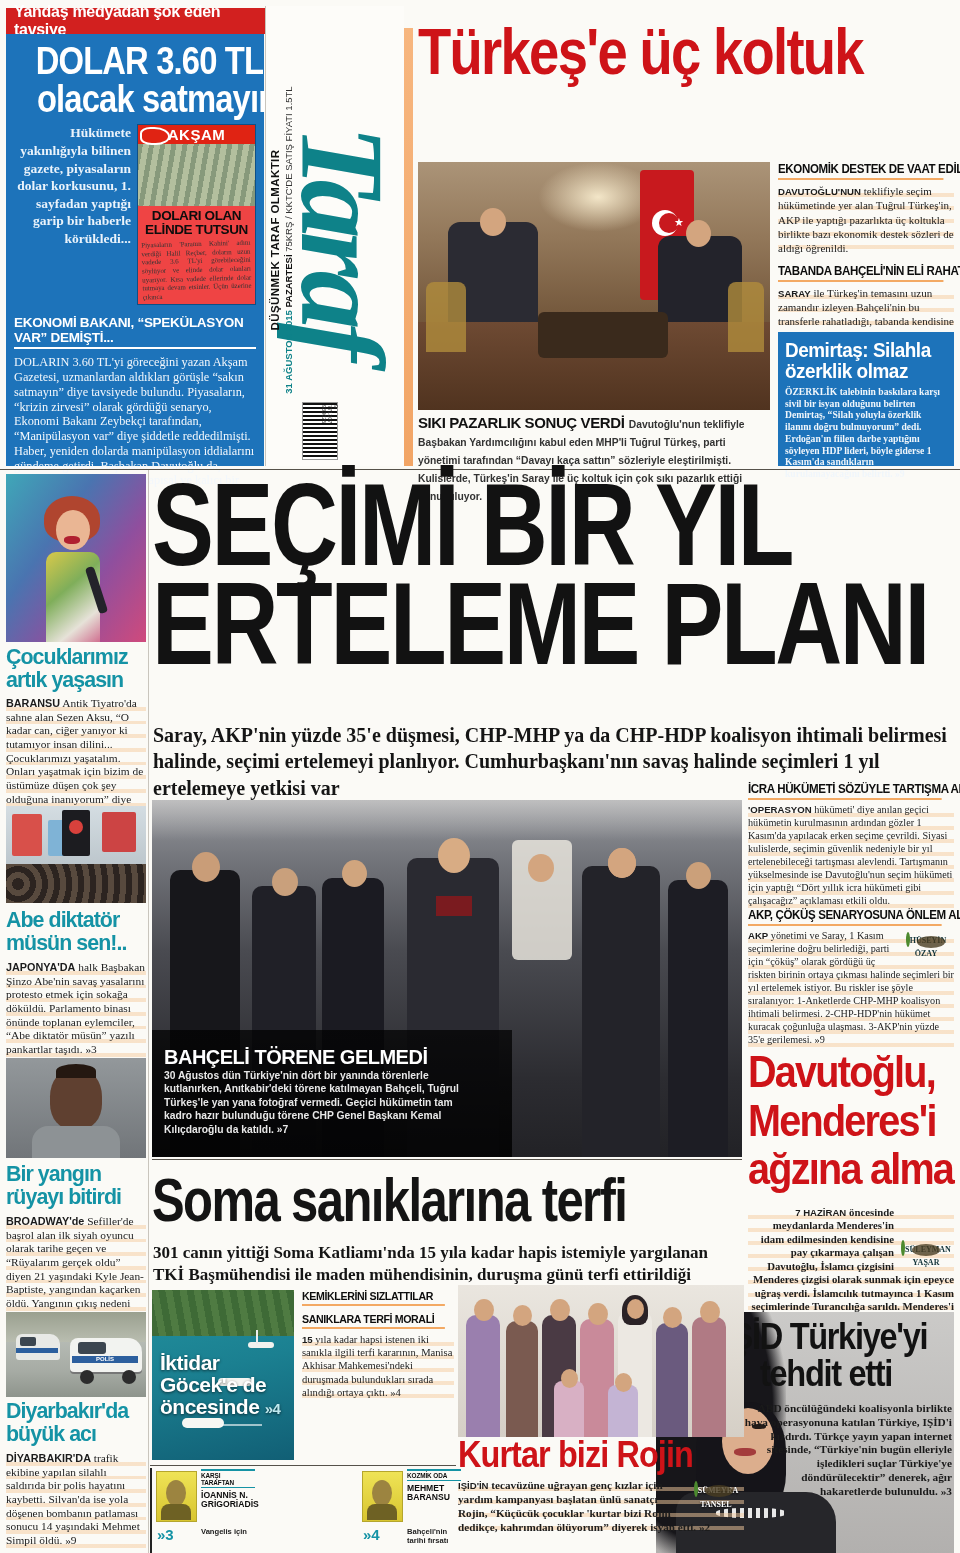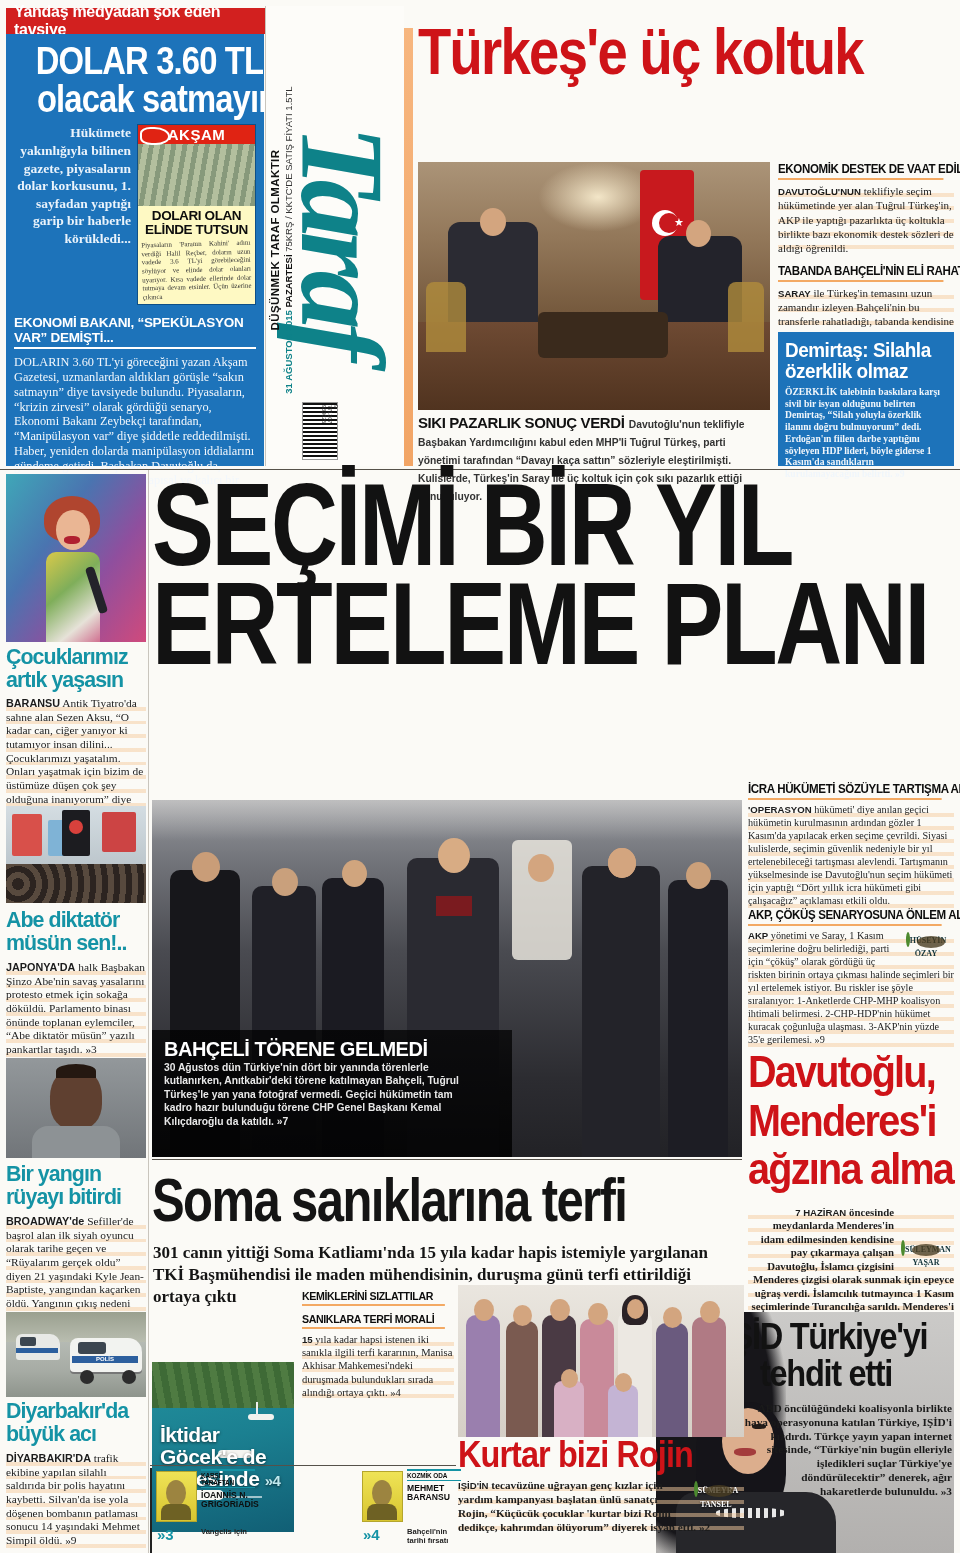--- a/index.html
+++ b/index.html
@@ -14,21 +14,21 @@
   .hline{position:absolute;height:1px;background:#9a958c;}
 
   
   .kicker{background:#d2201f;color:#fff;font-weight:bold;font-size:16px;
           display:flex;align-items:center;padding-left:8px;letter-spacing:-0.3px;}
   .bluebox{background:#1d73ba;color:#fff;padding:8px 8px 6px 8px;box-sizing:border-box;}
   .dolar-h{font-weight:bold;text-align:center;line-height:0.98;letter-spacing:-1px;}
   .dolar-h .l{font-size:39px;display:inline-block;transform:scaleX(.84);transform-origin:center;white-space:nowrap;}
   .dolar-lead{font-family:"Liberation Serif",serif;font-weight:bold;font-size:13.5px;line-height:1.3;
               text-align:right;color:#eaf3fb;}
-  .clip{background:#fef9c3;border:1px solid #0e4f86;color:#111;}
+  .clip{background:#ef4444;border:1px solid #0e4f86;color:#111;}
   .clip-brand{background:#e02313;color:#fff;font-weight:bold;font-size:15px;text-align:center;
               letter-spacing:.5px;padding:1px 0;}
   .tr-map{position:absolute;left:2px;top:2px;width:26px;height:14px;background:#e02313;
           border-radius:40% 60% 55% 45%;border:2px solid #fff;}
   .money{height:62px;background:repeating-linear-gradient(100deg,#87997b 0 5px,#b3bf9e 5px 11px),
          linear-gradient(#9fae8c,#8d9d7b);}
   .clip-head{font-weight:bold;font-size:13.5px;line-height:1.02;text-align:center;color:#0d0d0d;
              letter-spacing:-0.4px;padding:3px 0 1px 0;}
   .clip-text{font-family:"Liberation Serif",serif;font-size:6.9px;line-height:1.25;color:#333;
              padding:2px 4px 4px 4px;text-align:justify;transform:rotate(-1.5deg);}
@@ -293,41 +293,42 @@
     <div class="side-h">büyük acı</div>
   </div>
   <div class="abs side-p" style="left:6px;top:1452px;width:140px;">
     <b>DİYARBAKIR'DA</b><span> trafik ekibine yapılan silahlı saldırıda bir polis hayatını kaybetti. Silvan'da ise yola döşenen bombanın patlaması sonucu 14 yaşındaki Mehmet Simpil öldü. »9</span>
   </div>
 
   <div class="abs" style="left:152px;top:472px;">
     <div><span class="nowrap scaleL black-head" style="font-size:116px;transform:scaleX(.8);">SEÇİMİ BİR YIL</span></div>
     <div style="margin-top:-8px;"><span class="nowrap scaleL black-head" style="font-size:116px;transform:scaleX(.8);">ERTELEME PLANI</span></div>
   </div>
+  <div class="abs deck" style="left:153px;top:722px;width:800px;font-size:20px;line-height:1.32;">Saray, AKP'nin yüzde 35'e düşmesi, CHP-MHP ya da CHP-HDP koalisyon ihtimali belirmesi halinde, seçimi ertelemeyi planlıyor. Cumhurbaşkanı'nın savaş halinde seçimleri 1 yıl ertelemeye yetkisi var</div>
 
   <div class="photo" id="ph-ceremony" style="left:152px;top:800px;width:590px;height:357px;">
     <div class="el sil" style="left:18px;top:70px;width:70px;height:290px;"></div>
     <div class="el face" style="left:40px;top:52px;width:28px;height:30px;background:#c99d78;"></div>
     <div class="el sil" style="left:100px;top:86px;width:64px;height:275px;background:#202027;"></div>
     <div class="el face" style="left:120px;top:68px;width:26px;height:28px;background:#c9a07c;"></div>
     <div class="el sil" style="left:170px;top:78px;width:62px;height:280px;background:#1b1b22;"></div>
     <div class="el face" style="left:190px;top:60px;width:25px;height:27px;background:#d0a57e;"></div>
     <div class="el sil" style="left:255px;top:58px;width:92px;height:300px;background:#2a2a31;"></div>
     <div class="el face" style="left:286px;top:38px;width:32px;height:35px;background:#d8ac84;"></div>
     <div class="el" style="left:284px;top:96px;width:36px;height:20px;background:#7a1b1f;"></div>
     <div class="el" style="left:360px;top:40px;width:60px;height:120px;background:#e8e4dc;border-radius:6px;opacity:.85;"></div>
     <div class="el face" style="left:376px;top:54px;width:26px;height:28px;"></div>
     <div class="el sil" style="left:430px;top:66px;width:78px;height:292px;background:#232329;"></div>
     <div class="el face" style="left:456px;top:48px;width:28px;height:30px;background:#d3a largest57f;"></div>
     <div class="el face" style="left:456px;top:48px;width:28px;height:30px;"></div>
     <div class="el sil" style="left:516px;top:80px;width:60px;height:278px;background:#1d1d24;"></div>
     <div class="el face" style="left:534px;top:62px;width:25px;height:27px;background:#cba07a;"></div>
     <div class="el" style="left:0;top:0;width:590px;height:40px;background:linear-gradient(rgba(230,228,224,.5),rgba(230,228,224,0));"></div>
     <div class="el" style="left:0;top:230px;width:360px;height:127px;background:linear-gradient(rgba(0,0,0,.72),rgba(0,0,0,.85));"></div>
-    <div class="el photo-cap" style="left:12px;top:238px;">
+    <div class="el photo-cap" style="left:12px;top:246px;">
       <div class="t">BAHÇELİ TÖRENE GELMEDİ</div>
       <div class="x">30 Ağustos dün Türkiye'nin dört bir yanında törenlerle kutlanırken, Anıtkabir'deki törene katılmayan Bahçeli, Tuğrul Türkeş'le yan yana fotoğraf vermedi. Geçici hükümetin tam kadro hazır bulunduğu törene CHP Genel Başkanı Kemal Kılıçdaroğlu da katıldı. »7</div>
     </div>
   </div>
 
   <div class="abs" style="left:748px;top:782px;width:206px;">
     <div class="sec-head">İCRA HÜKÜMETİ SÖZÜYLE TARTIŞMA ALEVLENDİ</div>
     <div class="colp">
       <b>'OPERASYON</b><span> hükümeti' diye anılan geçici hükümetin kurulmasının ardından gözler 1 Kasım'da yapılacak erken seçime çevrildi. Siyasi kulislerde, seçimin güvenlik nedeniyle bir yıl ertelenebileceği tartışması alevlendi. Tartışmanın yükselmesinde ise Davutoğlu'nun seçim hükümeti için yaptığı “Dört yıllık icra hükümeti gibi çalışacağız” açıklaması etkili oldu.</span>
     </div>
@@ -373,21 +374,21 @@
   <div class="abs isid-t" style="left:740px;top:1402px;width:212px;">
     <b>ABD</b><span> öncülüğündeki koalisyonla birlikte hava operasyonuna katılan Türkiye, IŞİD'i kızdırdı. Türkçe yayın yapan internet sitesinde, “Türkiye'nin bugün elleriyle işledikleri suçlar Türkiye'ye döndürülecektir” denerek, ağır hakaretlerde bulunuldu. »3</span>
   </div>
 
   <div class="hline" style="left:152px;top:1159px;width:590px;background:#55514a;"></div>
   <div class="abs" style="left:152px;top:1164px;">
     <span class="nowrap scaleL" style="font-size:62px;font-weight:bold;color:#141414;letter-spacing:-2px;transform:scaleX(.79);">Soma sanıklarına terfi</span>
   </div>
   <div class="abs deck" style="left:153px;top:1242px;width:586px;font-size:17px;line-height:1.3;">301 canın yittiği Soma Katliamı'nda 15 yıla kadar hapis istemiyle yargılanan TKİ Başmühendisi ile maden mühendisinin, duruşma günü terfi ettirildiği ortaya çıktı</div>
 
-  <div class="photo" id="ph-gocek" style="left:152px;top:1362px;width:142px;height:170px;">
+  <div class="photo" id="ph-gocek" style="left:152px;top:1290px;width:142px;height:170px;">
     <div class="el" style="left:0;top:0;width:142px;height:46px;background:repeating-linear-gradient(80deg,#3e6a36 0 7px,#4f7b42 7px 14px);"></div>
     <div class="el" style="left:96px;top:52px;width:26px;height:6px;background:#f2f2ee;border-radius:3px;"></div>
     <div class="el" style="left:104px;top:40px;width:2px;height:14px;background:#eee;"></div>
     <div class="el" style="left:66px;top:88px;width:34px;height:8px;background:#f5f5f1;border-radius:4px;"></div>
     <div class="el" style="left:30px;top:128px;width:42px;height:10px;background:#f7f7f3;border-radius:5px;"></div>
     <div class="el" style="left:70px;top:134px;width:40px;height:2px;background:rgba(255,255,255,.6);"></div>
     <div class="el gocek-ov" style="left:8px;top:62px;">
       <div>İktidar</div>
       <div>Göcek'e de</div>
       <div><span>öncesinde</span> <span class="pg">»4</span></div>

